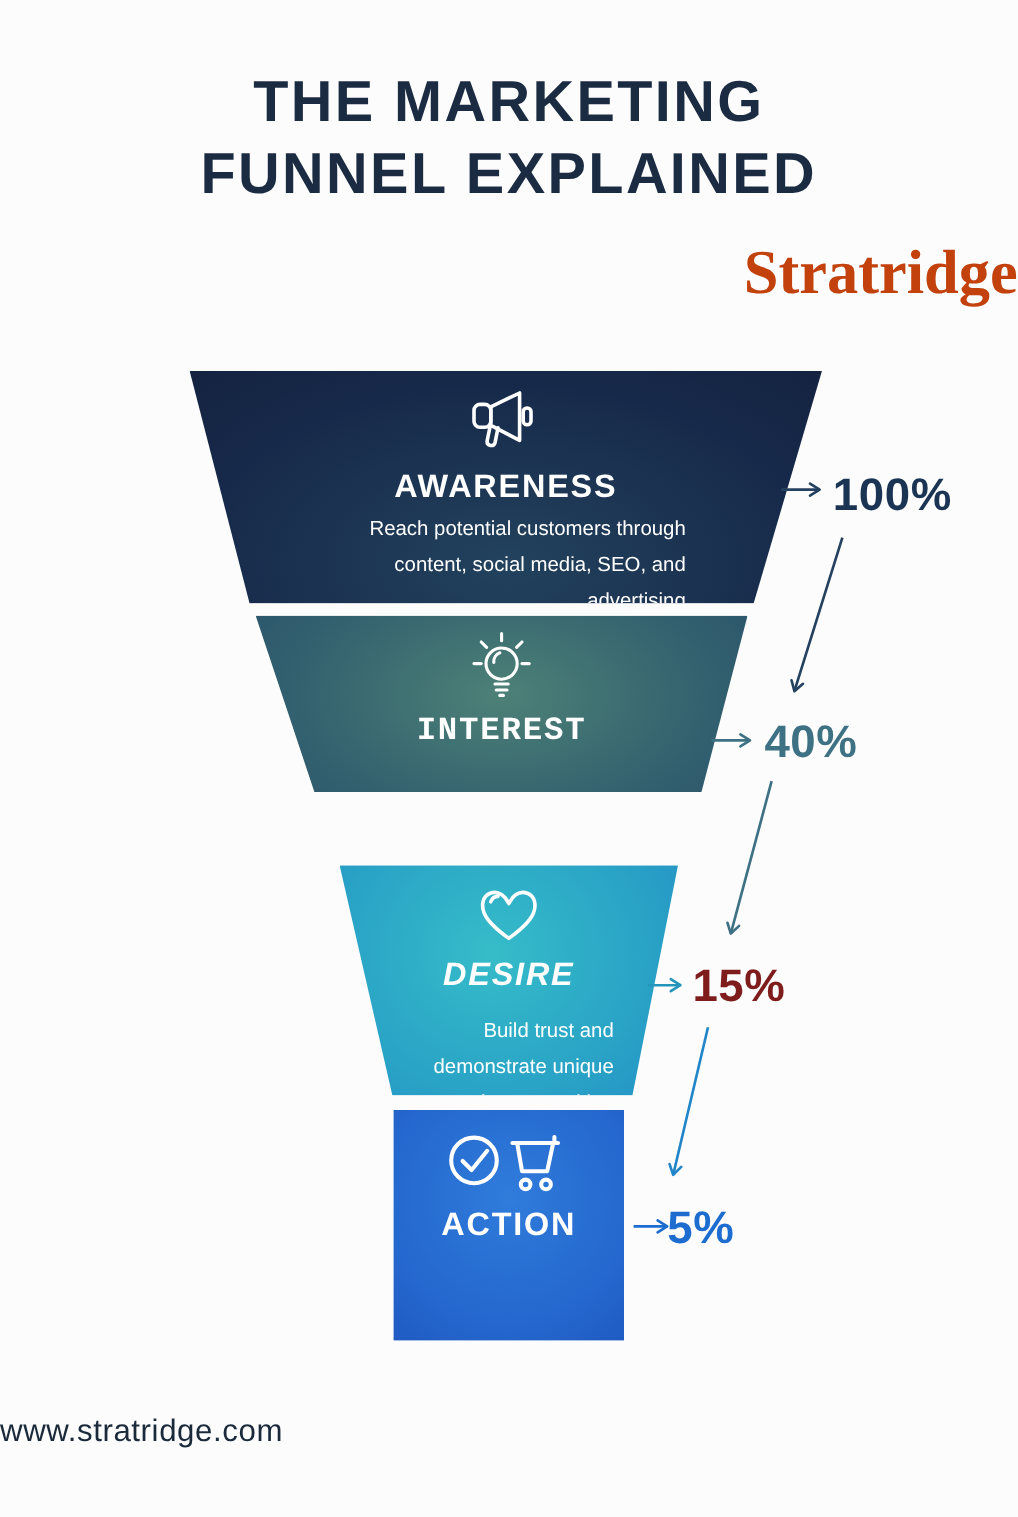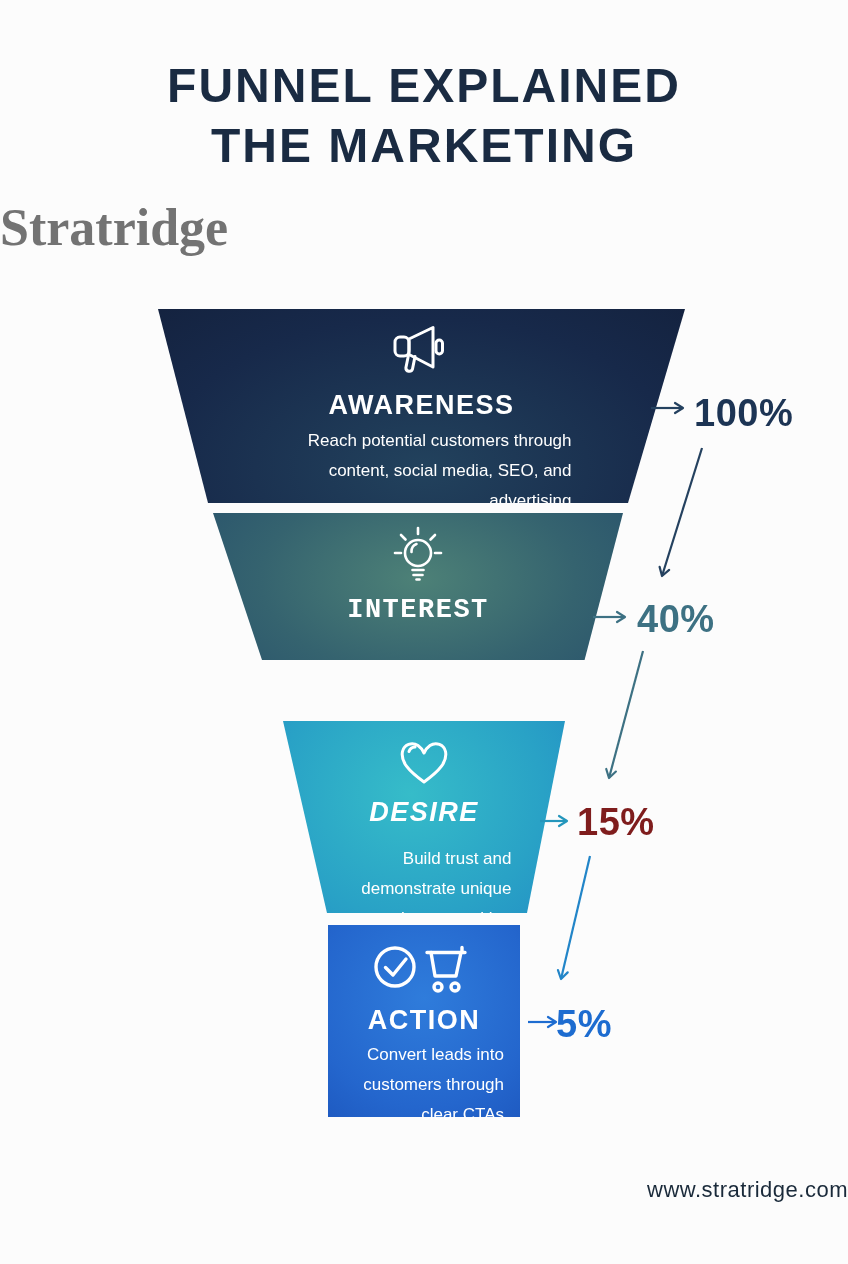--- a/index.html
+++ b/index.html
@@ -9,21 +9,21 @@
     font-family:"Liberation Sans", sans-serif;
   }
   
   .title {
     position:absolute; top:56px; left:0; width:848px;
     text-align:center; color:#1a2b42; font-weight:800;
     font-size:48px; line-height:60px; letter-spacing:2px;
   }
   .brand {
     position:absolute; top:198px; left:0; width:848px;
-    text-align:left; color:#737373;
+    text-align:right; color:#c2410c;
     font-family:"Liberation Serif", serif; font-weight:700; font-size:52px;
   }
   
   .stage {
     position:absolute; display:flex; flex-direction:column; align-items:center;
     text-align:right; color:#ffffff;
   }
   .stage-name { font-weight:800; font-size:27px; letter-spacing:1.5px; }
   .stage-desc { font-size:17px; line-height:30px; font-weight:400; }
   .stage-icon { flex:none; }
@@ -70,31 +70,31 @@
   .pct-40  { left:637px; top:598px; color:#3d7183; }
   .pct-15  { left:577px; top:801px; color:#7f1d1d; }
   .pct-5   { left:556px; top:1003px; color:#1d6cd0; }
 
   
   .arrows { position:absolute; left:0; top:0; pointer-events:none; }
 
   
   .footer {
     position:absolute; top:1177px; left:0; width:848px;
-    text-align:right; color:#1a2a3a; font-size:22px; letter-spacing:0.5px;
+    text-align:left; color:#1a2a3a; font-size:26px; letter-spacing:0.5px;
   }
 </style>
 </head>
 <body>
 
 <div class="canvas">
 
   <div class="title">
+    <div>THE MARKETING</div>
     <div>FUNNEL EXPLAINED</div>
-    <div>THE MARKETING</div>
   </div>
 
   <div class="brand">Stratridge</div>
 
   <div class="stage stage-awareness">
     <svg class="stage-icon" width="64" height="56" viewBox="0 0 64 56" fill="none" stroke="#ffffff" stroke-width="3" stroke-linecap="round" stroke-linejoin="round">
       <rect x="5" y="15" width="14" height="19" rx="5"></rect>
       <path d="M19,17 L43,5.5 L43,45 L19,32.5 Z"></path>
       <rect x="46" y="18" width="6.5" height="14" rx="3.2"></rect>
       <path d="M25,34.5 L22.5,47 a3.4,3.4 0 0 1 -6.6,-1.3 L18.3,34"></path>
@@ -133,21 +133,20 @@
       <circle cx="23" cy="28" r="19"></circle>
       <path d="M13.5,28.5 L21,36 L34,20"></path>
       <g>
         <path d="M55,13.5 H93 M90,13.5 V8.5"></path>
         <path d="M59,13.5 L63,37 H84 L89,13.5"></path>
         <circle cx="66" cy="48" r="4"></circle>
         <circle cx="83" cy="48" r="4"></circle>
       </g>
     </svg>
     <div class="stage-name">ACTION</div>
-    <div class="stage-desc">Convert leads into customers through clear CTAs</div>
   </div>
 
   <div class="pct pct-100">100%</div>
   <div class="pct pct-40">40%</div>
   <div class="pct pct-15">15%</div>
   <div class="pct pct-5">5%</div>
 
   <svg class="arrows" width="848" height="1264" viewBox="0 0 848 1264">
     <defs>
       <marker id="head-navy" markerUnits="userSpaceOnUse" markerWidth="16" markerHeight="16" refX="11" refY="7" orient="auto">

